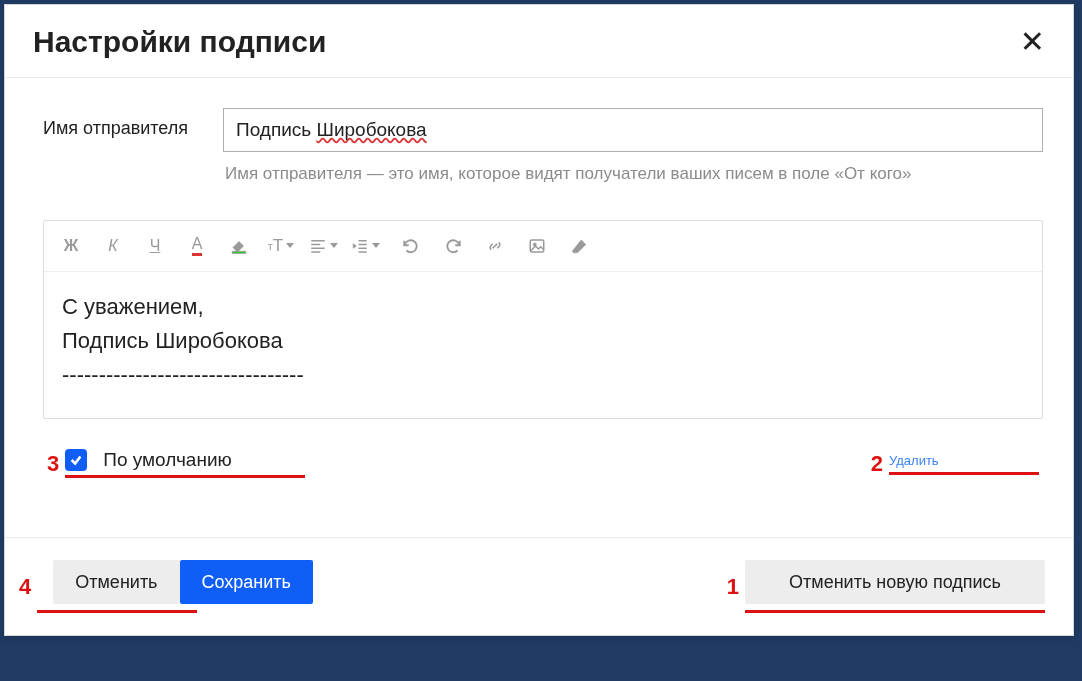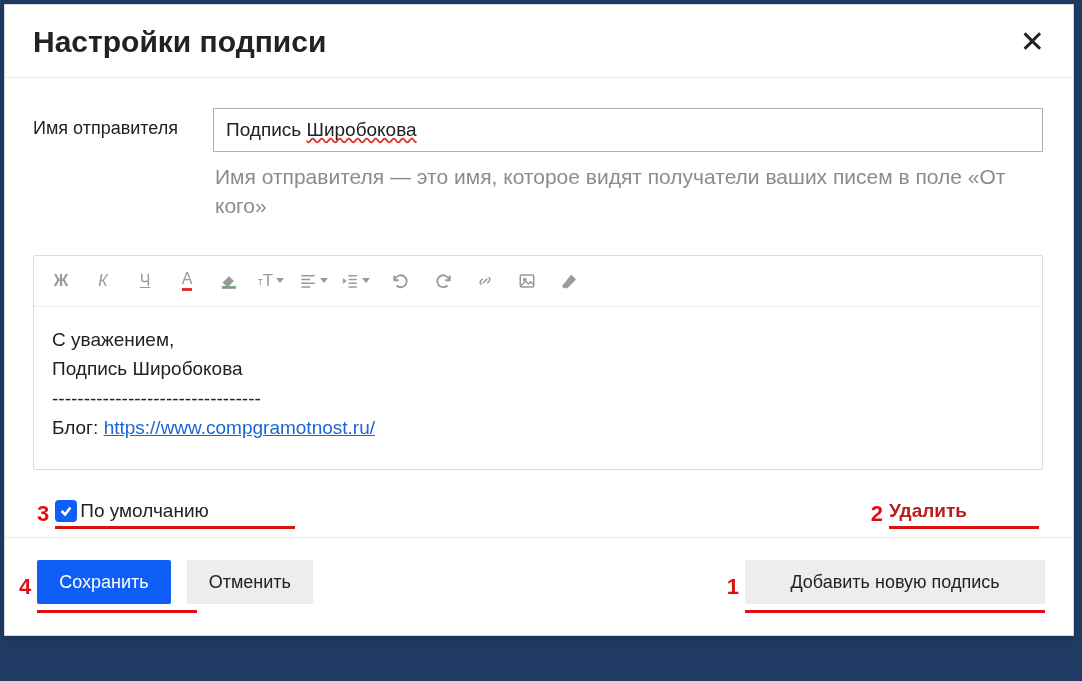--- a/index.html
+++ b/index.html
@@ -12,67 +12,67 @@
     box-shadow: 0 2px 6px rgba(0,0,0,.15);
   }
   .modal-header {
     display:flex; align-items:center; justify-content:space-between;
     padding: 20px 28px 18px 28px;
     border-bottom:1px solid #eaeaea;
   }
   .modal-title { font-size:30px; font-weight:700; color:#222; }
   .close-x { font-size:30px; font-weight:300; color:#222; cursor:pointer; line-height:1; }
   .modal-body {
-    flex:1; overflow-y:auto; padding: 30px 30px 10px 28px;
+    flex:1; overflow-y:auto; padding: 30px 30px 10px 38px;
   }
   
   .modal-body::-webkit-scrollbar { width:14px; }
   .modal-body::-webkit-scrollbar-thumb { background:#c9c9c9; }
   .modal-body::-webkit-scrollbar-track { background:#f0f0f0; }
 
   .row { display:flex; align-items:flex-start; margin-bottom:10px; }
   .label-col { width:180px; padding-top:10px; font-size:18px; color:#222; text-align:left; }
   .field-col { flex:1; }
   .text-input {
     width:100%; height:44px; border:1px solid #aeaeae; padding:8px 12px;
     font-size:19px; color:#222; outline:none;
   }
   .spell { text-decoration: underline wavy #d33; text-decoration-skip-ink:none;text-align:right; }
-  .hint { color:#8b8b8b; font-size:21px; padding:10px 2px 24px 2px; line-height:1.4; }
+  .hint { color:#8b8b8b; font-size:17px; padding:10px 2px 24px 2px; line-height:1.4; }
   .editor {
     border:1px solid #dcdcdc; border-radius:2px;
   }
   .toolbar {
     display:flex; align-items:center; gap:0; padding:10px 6px; color:#9a9a9a;
     border-bottom:1px solid #eee;
   }
   .tb-btn {
     width:42px; height:30px; display:flex; align-items:center; justify-content:center;
     cursor:pointer; font-size:16px; color:#9a9a9a;
   }
   .tb-btn svg { width:18px; height:18px; fill:#9a9a9a; stroke:#9a9a9a; }
   .tb-sep { width:4px; }
   .editor-content {
-    padding: 18px 18px 26px 18px; font-size:19px; color:#222; line-height:1.55;
+    padding: 18px 18px 26px 18px; font-size:22px; color:#222; line-height:1.55;
     min-height:140px;
   }
   .editor-content a { color:#1a66d6; text-decoration:underline; }
 
   .below-editor {
     display:flex; justify-content:space-between; align-items:center;
     padding: 30px 4px 8px 4px;
   }
-  .chk-wrap { display:flex; align-items:center; gap:3px; position:relative; }
+  .chk-wrap { display:flex; align-items:center; gap:16px; position:relative; }
   .chk {
     width:22px; height:22px; border-radius:4px; background:#0f5ef7;
     display:flex; align-items:center; justify-content:center; cursor:pointer;
   }
   .chk svg { width:14px; height:14px; stroke:#fff; stroke-width:3; fill:none; }
   .chk-label { font-size:19px; color:#222; cursor:pointer; }
-  .delete-link { font-size:19px; color:#b91c1c; cursor:pointer;font-weight:bold; }
+  .delete-link { font-size:13px; color:#3b82f6; cursor:pointer; }
 
   .annot-num {
     font-weight:800; color:#d11; font-size:22px; margin-right:6px;
     font-family: Arial, sans-serif;
   }
   .red-under {
     display:block; height:3px; background:#d11; margin-top:4px;
   }
   .annot-block { display:flex; align-items:center; }
   .annot-inner { display:inline-flex; flex-direction:column; }
@@ -191,25 +191,20 @@
               <div class="tb-btn">
                 <svg viewBox="0 0 24 24">
                     <path d="M15 4 L21 10 L10 21 H5 L3 19 L15 4 Z" fill="#9a9a9a"></path>
                   </svg>
               </div>
             </div>
             <div class="editor-content">
               <div>С уважением,</div>
               <div>Подпись Широбокова</div>
               <div>---------------------------------</div>
-              <div>
-                <span>Блог:</span>
-                <span> </span>
-                <a href="#">https://www.compgramotnost.ru/</a>
-              </div>
             </div>
           </div>
 
           <div class="below-editor">
             <div class="annot-block">
               <span class="annot-num">3</span>
               <span class="annot-inner">
                 <span class="line">
                   <span class="chk-wrap">
                     <span class="chk">
@@ -239,32 +234,32 @@
       </div>
 
     </div>
 
     <div class="modal-footer">
       <div class="footer-left">
         <div class="footer-annot">
           <span class="annot-num">4</span>
           <span class="stack">
             <span style="display:flex;">
+              <button class="btn btn-secondary">Отменить</button>
               <button class="btn btn-primary">Сохранить</button>
-              <button class="btn btn-secondary">Отменить</button>
             </span>
             <span class="red-under" style="width:160px;"></span>
           </span>
         </div>
       </div>
       <div class="footer-right">
         <div class="footer-annot">
           <span class="annot-num">1</span>
           <span class="stack">
-            <button class="btn btn-add">Добавить новую подпись</button>
+            <button class="btn btn-add">Отменить новую подпись</button>
             <span class="red-under" style="width:300px;"></span>
           </span>
         </div>
       </div>
     </div>
 
   </div>
 </div>
 
 </body></html>

